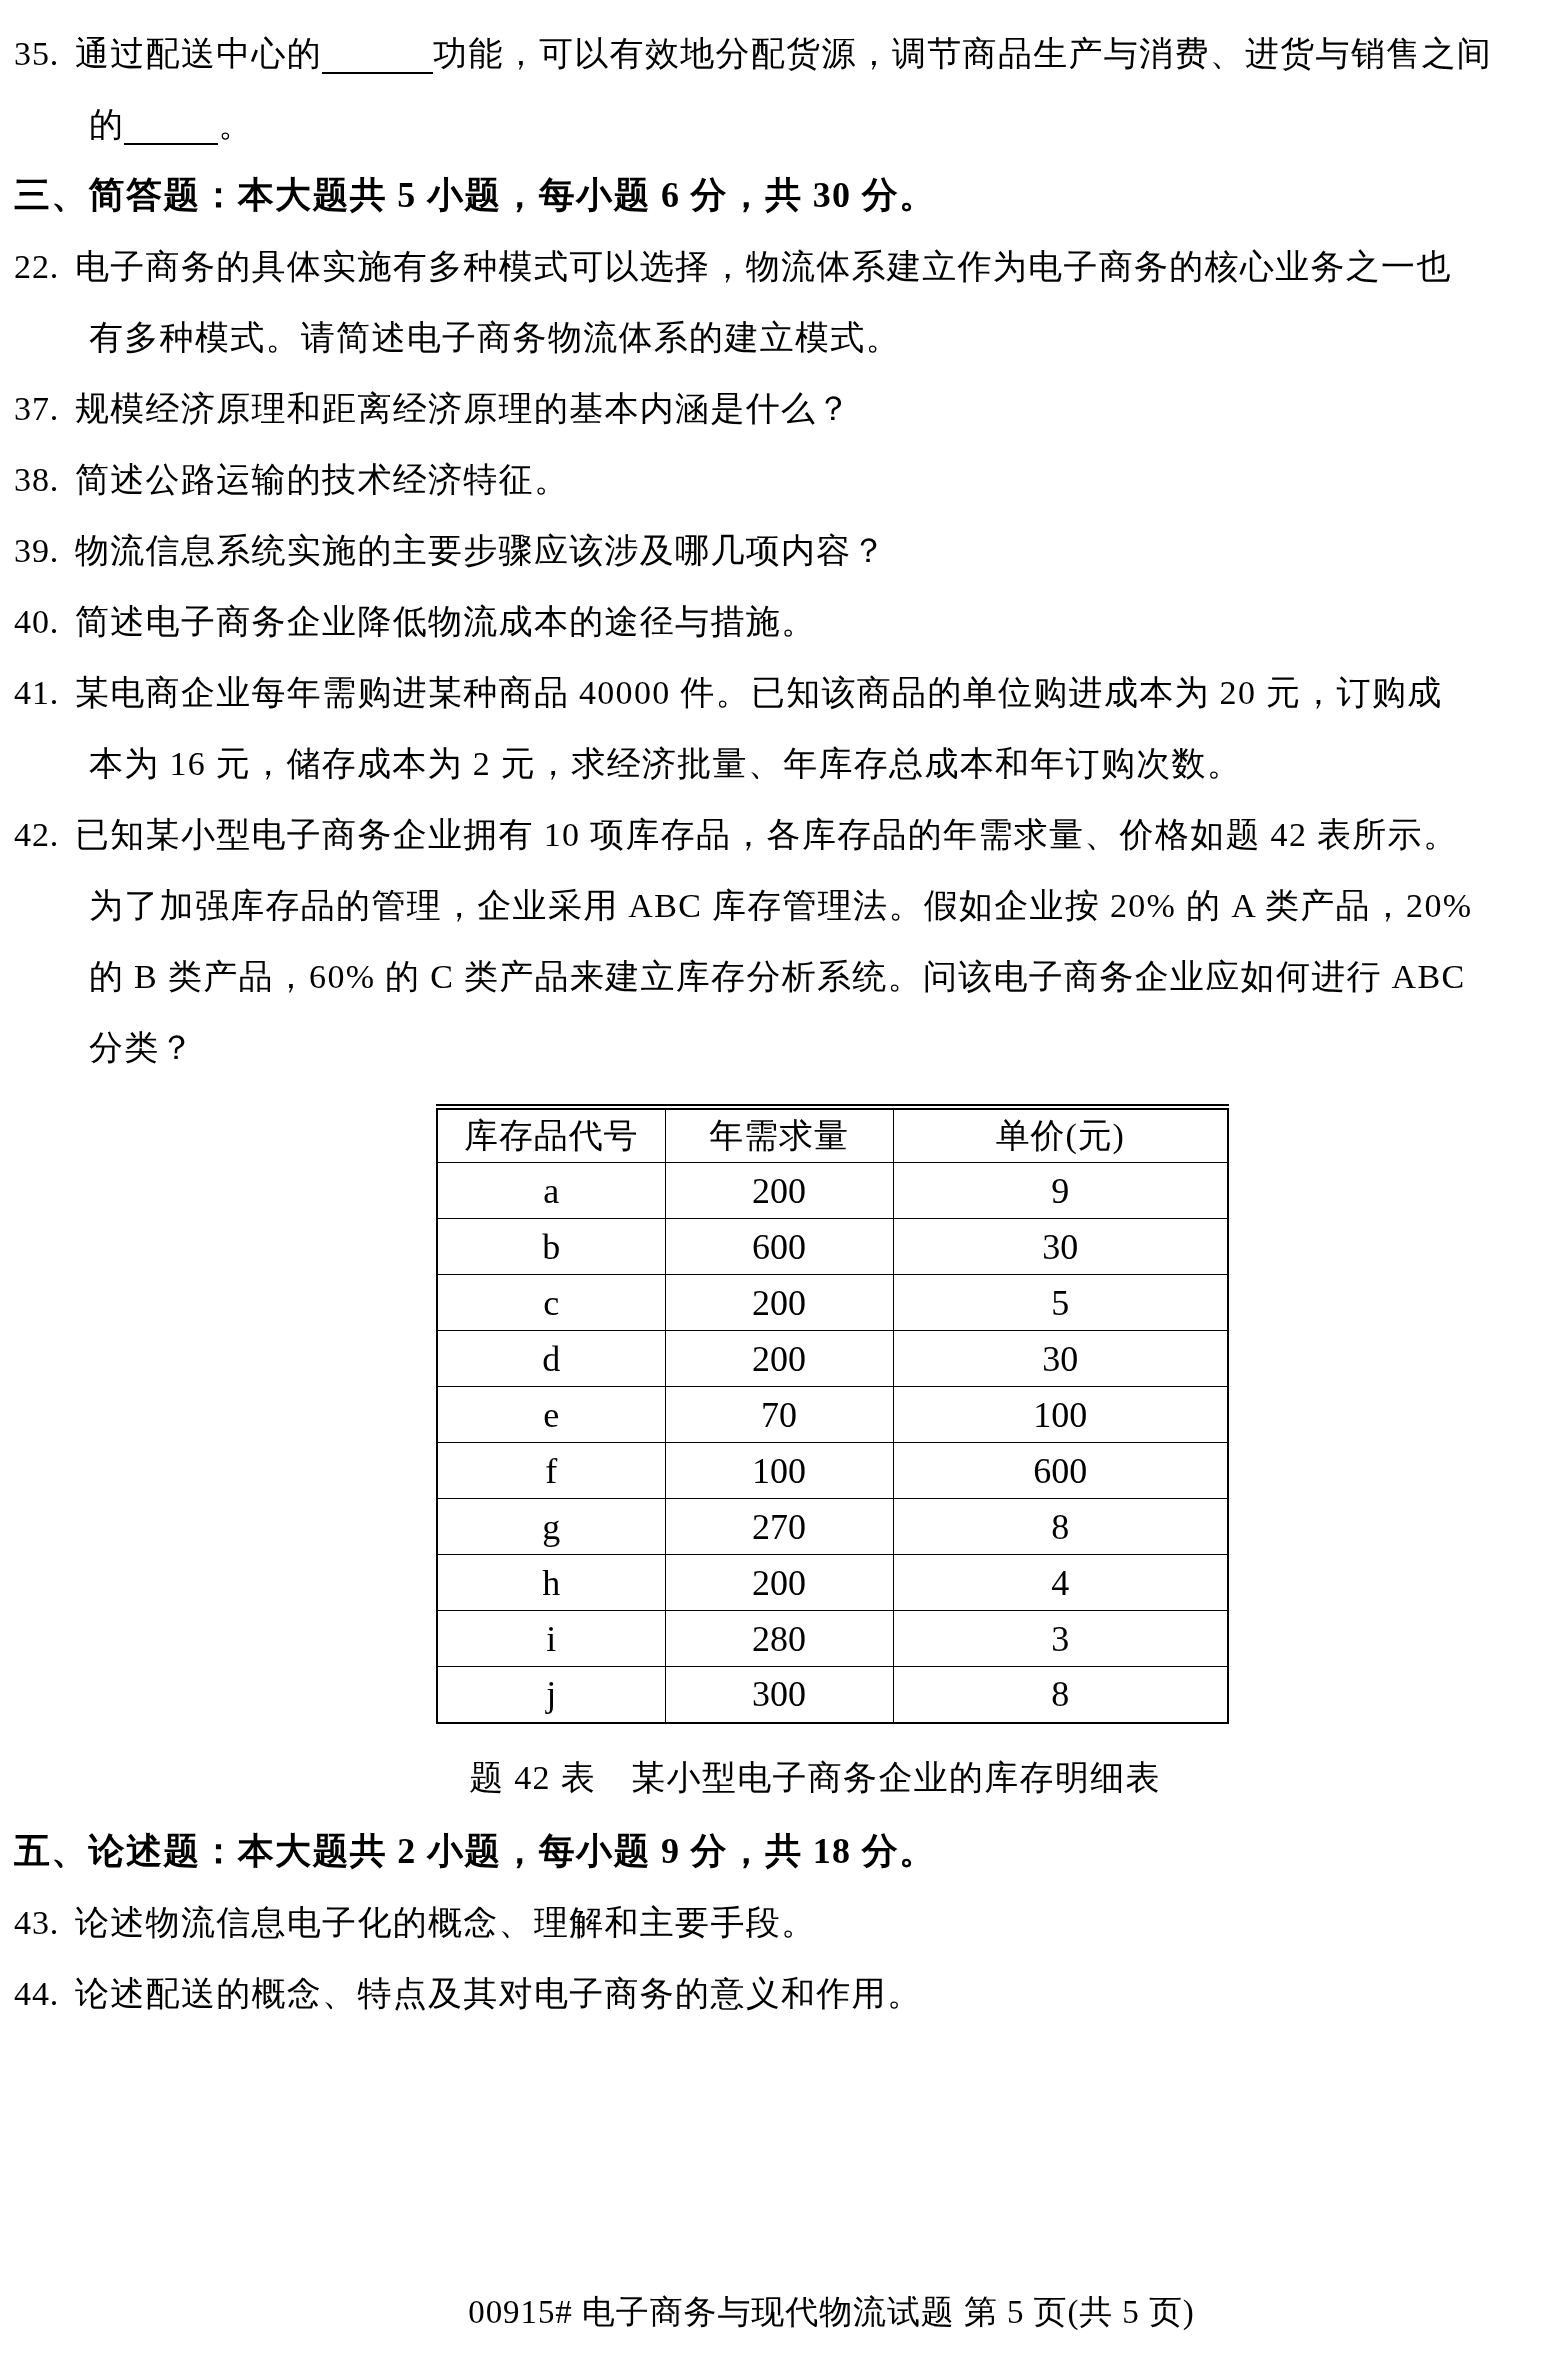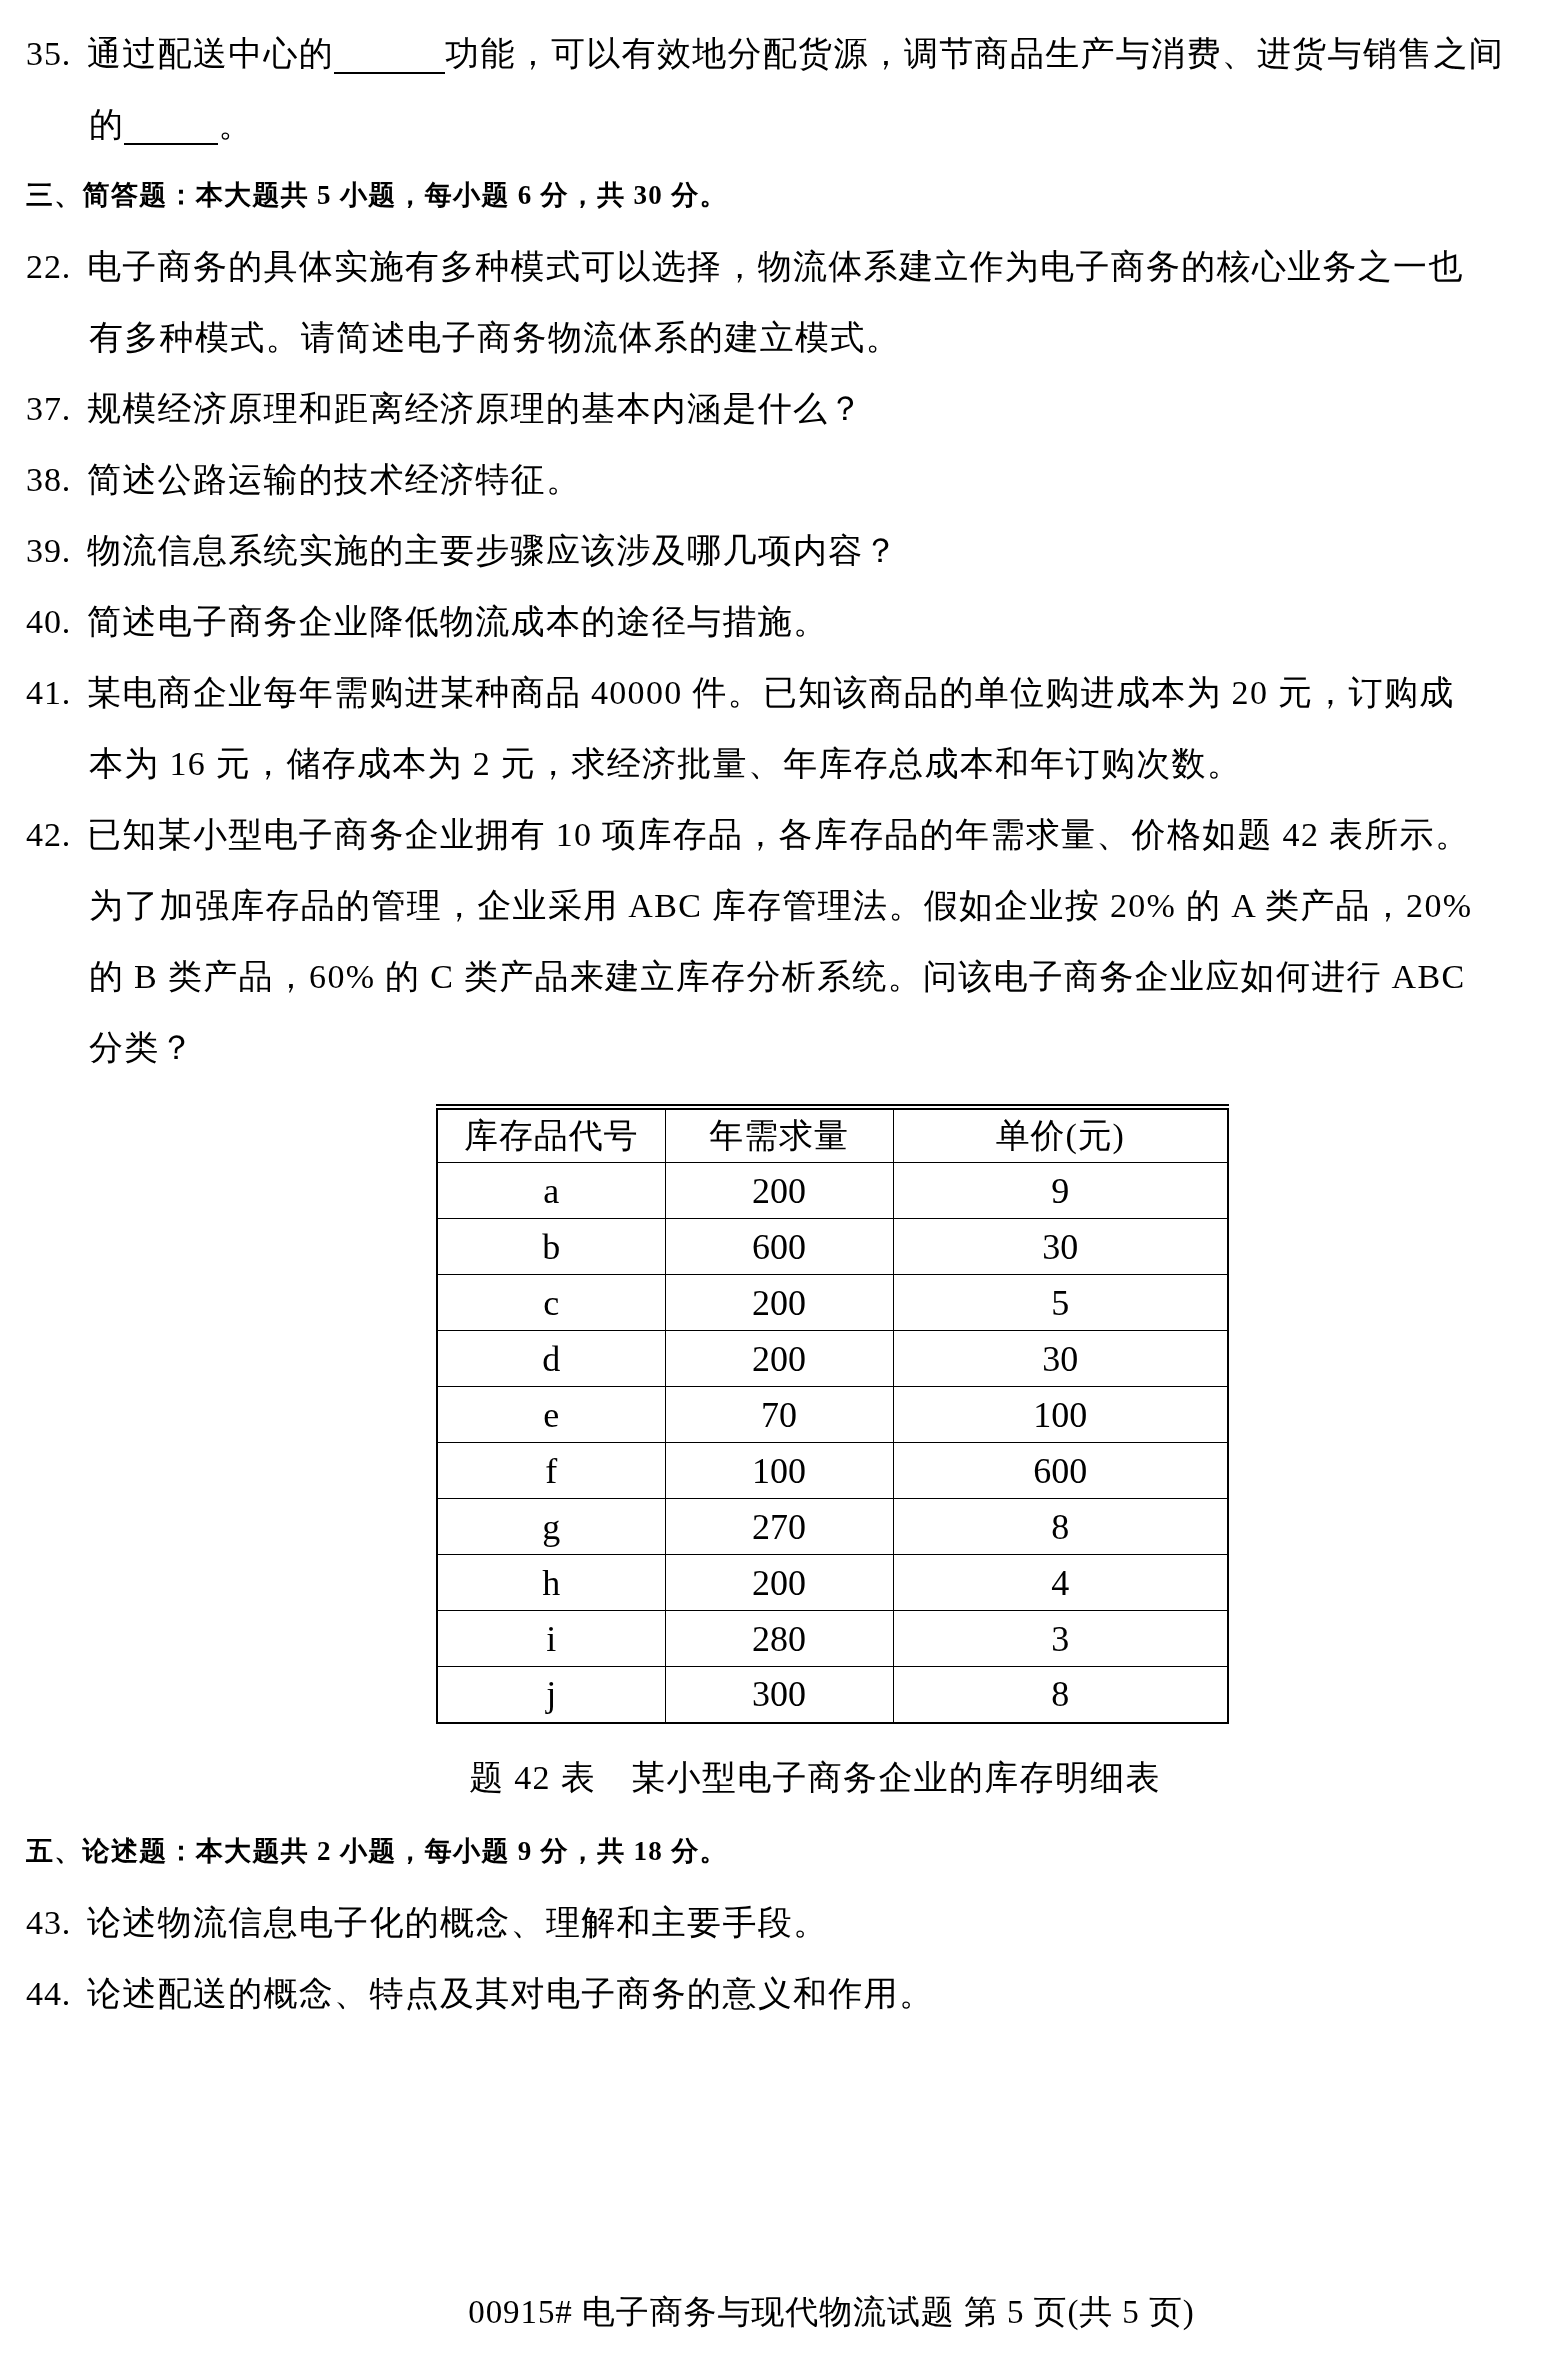--- a/index.html
+++ b/index.html
@@ -5,24 +5,24 @@
   * { margin:0; padding:0; box-sizing:border-box; }
   html, body { background:#ffffff; }
   body {
     width:1563px; height:2366px; position:relative; overflow:hidden;
     font-family:"Liberation Serif","DejaVu Serif",serif;
     color:#000;
   }
   .page { padding-top:18px; }
   .line {
     height:71px; line-height:71px; font-size:34px;
-    padding-left:26px; white-space:nowrap; letter-spacing:1.3px;
+    padding-left:14px; white-space:nowrap; letter-spacing:1.3px;
   }
   .cont { padding-left:89px; }
-  .heading { font-weight:bold; font-size:27px; }
+  .heading { font-weight:bold; font-size:36px; }
   .qnum { display:inline-block; width:61px; letter-spacing:0.9px; }
   .blank {
     display:inline-block; border-bottom:2.7px solid #000;
     height:37px; vertical-align:-9px;
   }
   .blank-1 { width:111px; }
   .blank-2 { width:94px; }
 
   .table-wrap { margin:20.5px 0 0 436px; }
   table.inv {

